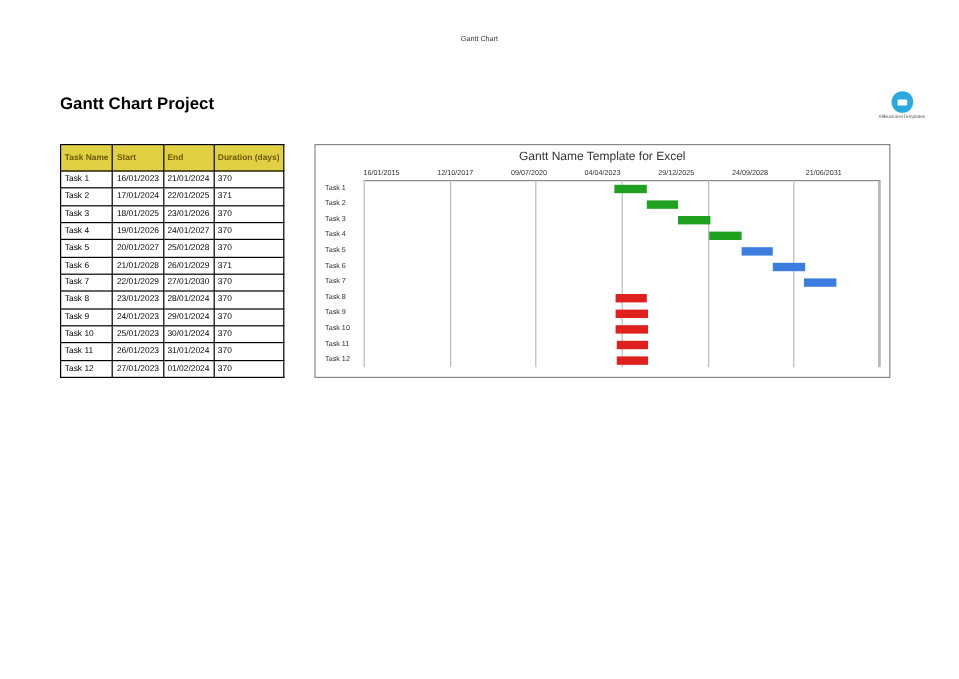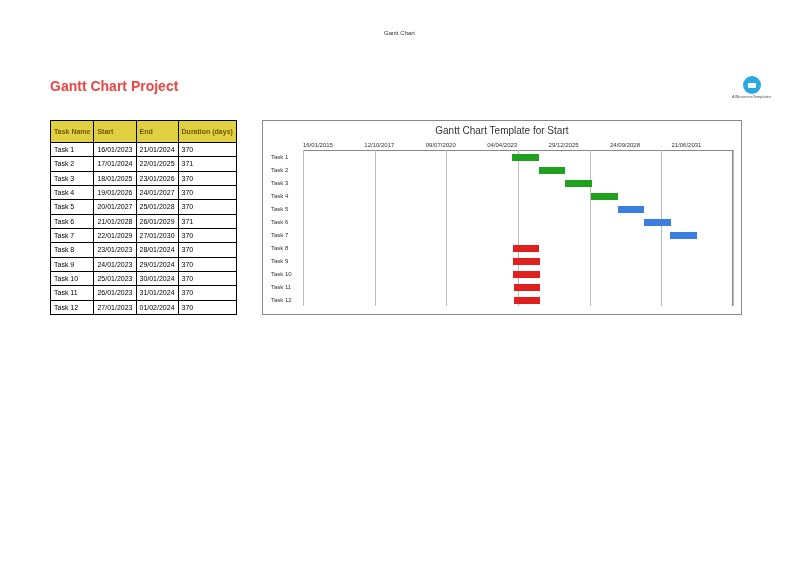--- a/index.html
+++ b/index.html
@@ -18,21 +18,21 @@
     transform: translateX(-50%);
     font-size: 6px;
     color: #333;
   }
   .title {
     position: absolute;
     top: 78px;
     left: 50px;
     font-size: 14px;
     font-weight: bold;
-    color: #ef4444;
+    color: #000000;
   }
   .logo {
     position: absolute;
     top: 76px;
     right: 28px;
     text-align: center;
   }
   .logo .circ {
     width: 18px;
     height: 18px;
@@ -239,21 +239,21 @@
         <tr>
           <td>Task 12</td>
           <td>27/01/2023</td>
           <td>01/02/2024</td>
           <td>370</td>
         </tr>
       </tbody>
   </table>
 
   <div class="chart">
-    <div class="chart-title">Gantt Chart Template for Start</div>
+    <div class="chart-title">Gantt Name Template for Excel</div>
     <div class="xaxis" id="xaxis">
         <span>16/01/2015</span>
         <span>12/10/2017</span>
         <span>09/07/2020</span>
         <span>04/04/2023</span>
         <span>29/12/2025</span>
         <span>24/09/2028</span>
         <span>21/06/2031</span>
       </div>
     <div class="plot" id="plot">

